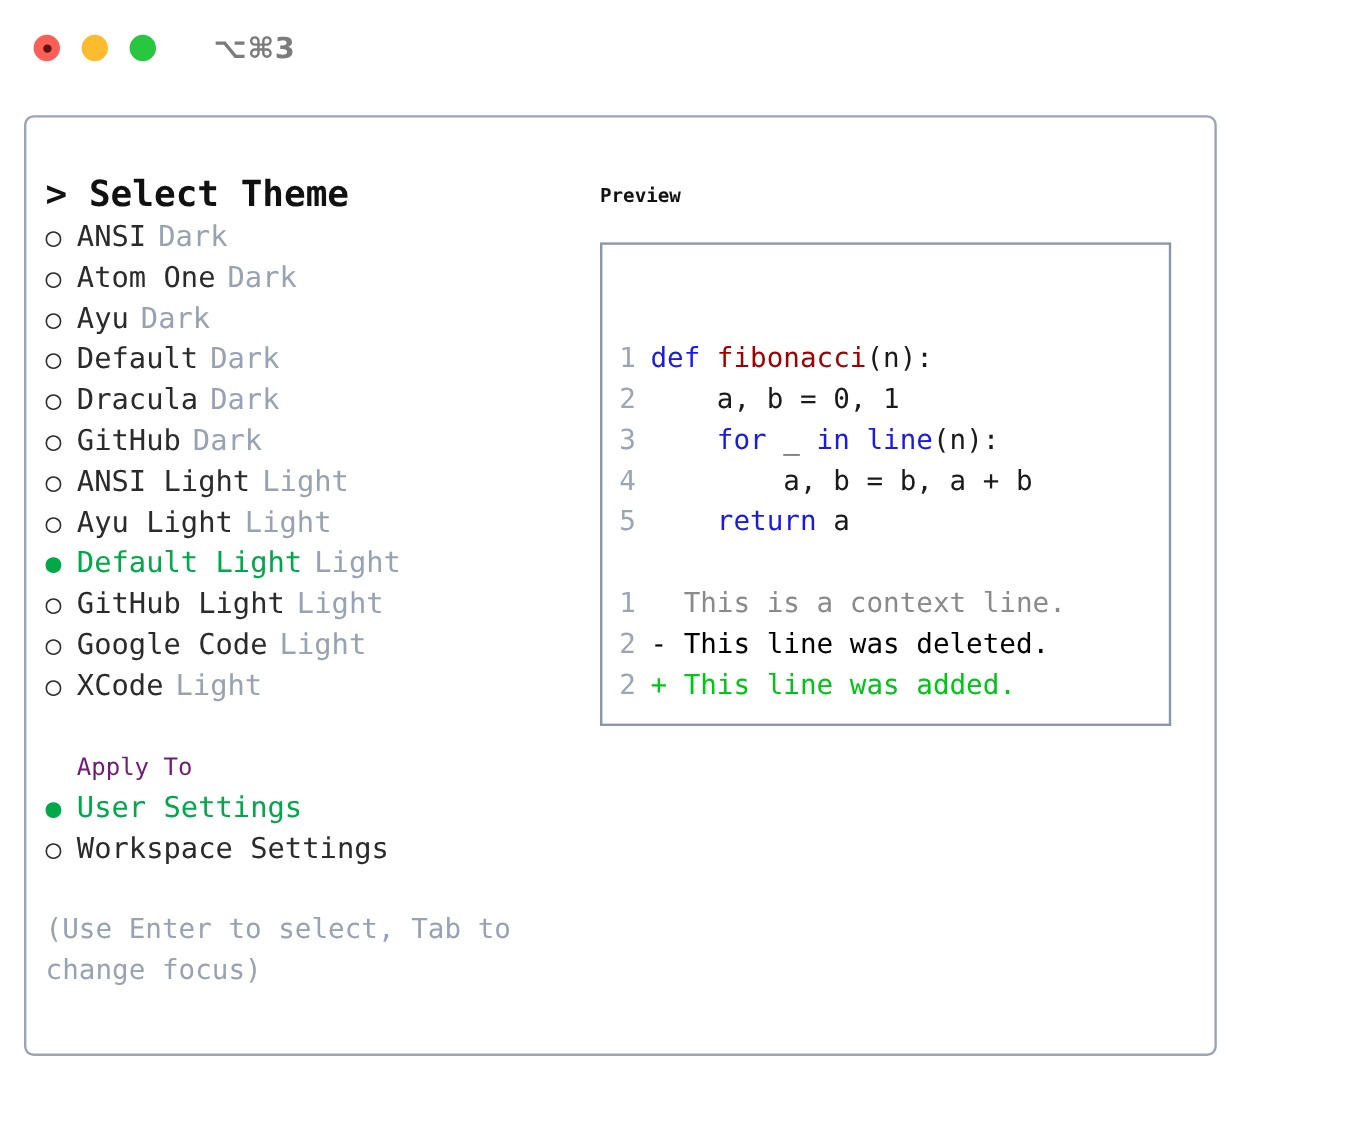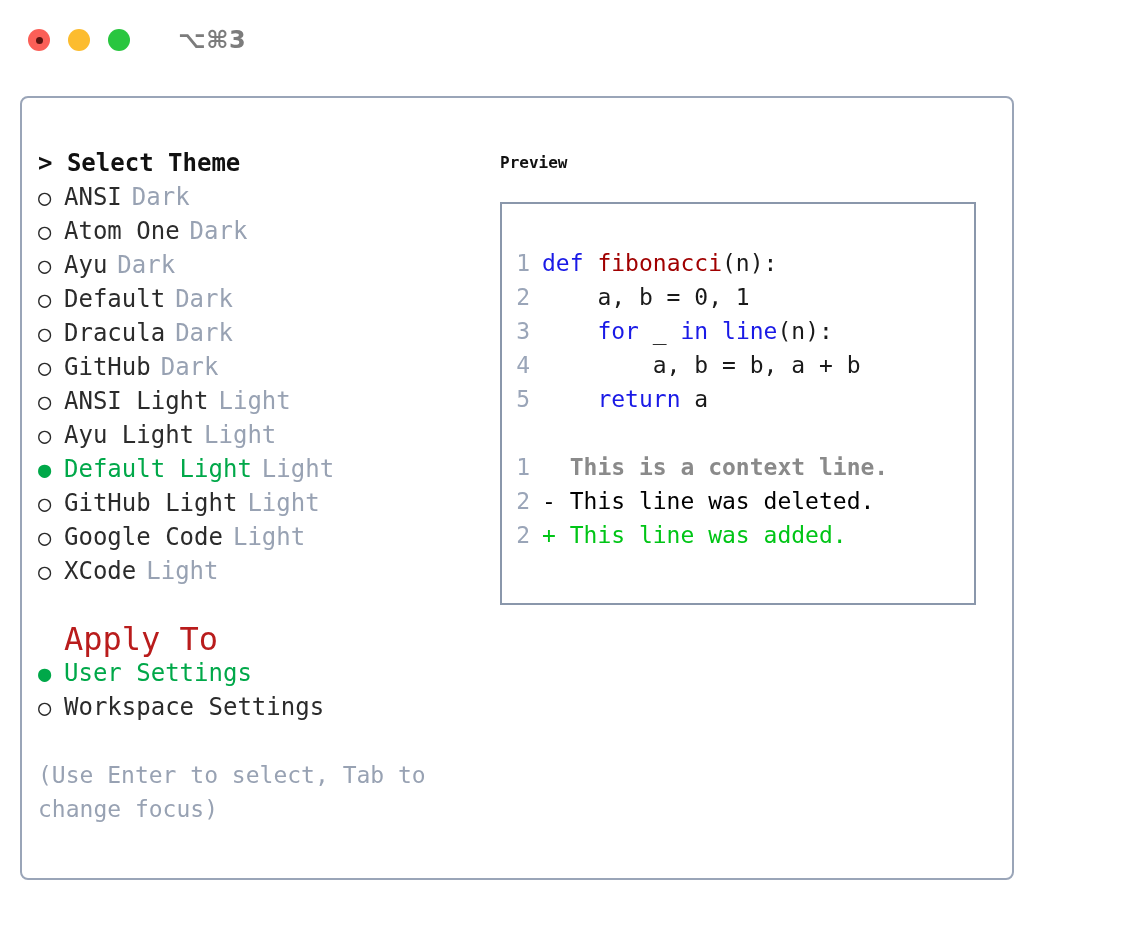--- a/index.html
+++ b/index.html
@@ -94,21 +94,21 @@
   }
   .right-col {
     position: absolute;
     left: 478px;
     top: 48px;
     width: 500px;
   }
 
   
   .heading {
-    font-size: 24px;
+    font-size: 30px;
     font-weight: 700;
     color: #111111;
     line-height: 34px;
     height: 34px;
     white-space: pre;
   }
   .heading .caret { color: #111111; }
 
   .opt-row {
     display: flex;
@@ -129,24 +129,24 @@
   .opt-row.selected .bullet { color: #00a849; }
   .opt-row.selected .opt-label { color: #00a849; }
   .opt-label { color: #2b2b2b; text-align: right; }
   .opt-variant {
     color: #98a2b3;
     margin-left: 10px;
   }
 
   .section-gap { height: 34px; }
   .section-title {
-    font-size: 32px;
-    line-height: 34px;
-    height: 34px;
-    color: #b91c1c;
+    font-size: 20px;
+    line-height: 34px;
+    height: 34px;
+    color: #701a75;
     padding-left: 26px;
     white-space: pre;
   }
 
   .hint {
     margin-top: 34px;
     font-size: 23px;
     line-height: 34px;
     color: #98a2b3;
     width: 410px;
@@ -179,27 +179,27 @@
     white-space: pre;
   }
   .lineno {
     flex: 0 0 40px;
     width: 40px;
     text-align: right;
     color: #9aa5b8;
     padding-right: 12px;
     box-sizing: border-box;
   }
-  .codetext { white-space: pre; }
+  .codetext { white-space: pre; margin-top: 36px; }
   .blank-line { height: 34px; }
 
   .tok-kw   { color: #1a1ae6; }
   .tok-fn   { color: #a00000; }
   .tok-plain{ color: #1a1a1a; }
-  .tok-ctx  { color: #8a8a8a; font-weight: bold; }
+  .tok-ctx  { color: #8a8a8a; }
   .tok-del  { color: #000000; }
   .tok-add  { color: #00c516; }
 </style>
 </head>
 <body>
 
 <div class="window">
 
   <div class="titlebar">
     <div class="lights">

